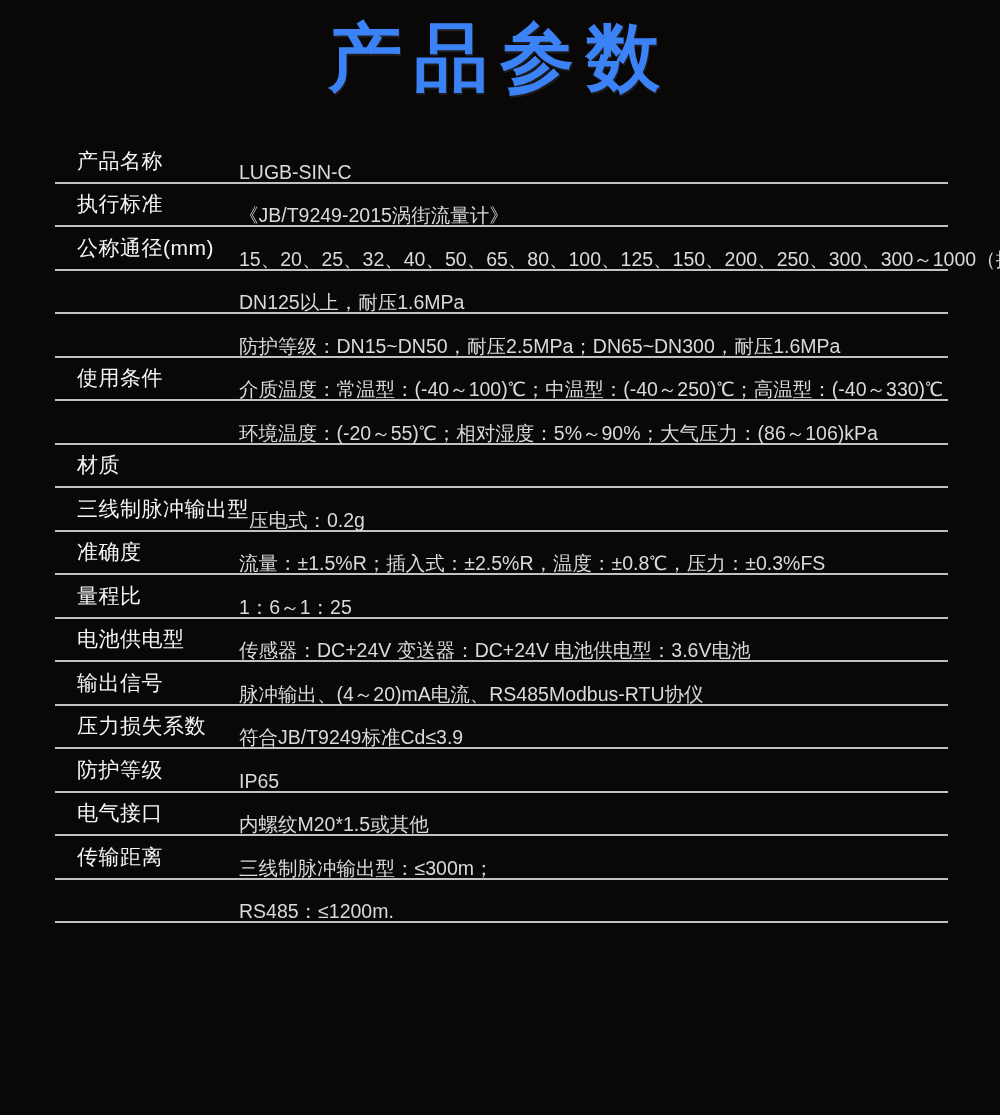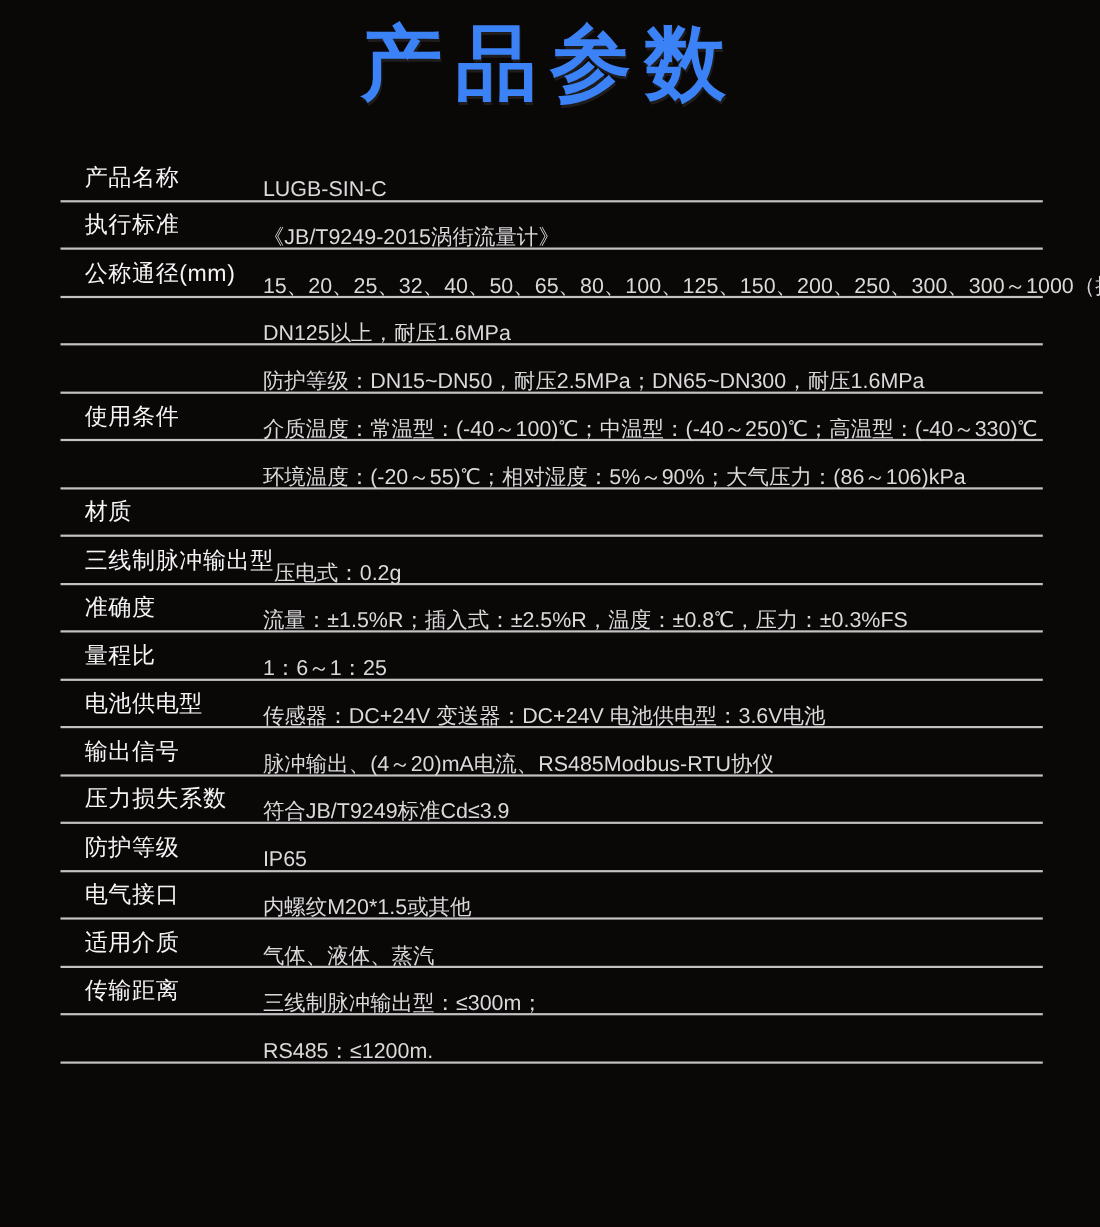--- a/index.html
+++ b/index.html
@@ -138,24 +138,20 @@
   <div class="spec-row">
     <div class="spec-cell-label">防护等级</div>
     <div class="spec-cell-value">IP65</div>
   </div>
 
   <div class="spec-row">
     <div class="spec-cell-label">电气接口</div>
     <div class="spec-cell-value">内螺纹M20*1.5或其他</div>
   </div>
 
-  <div class="spec-row">
-    <div class="spec-cell-label">适用介质</div>
-    <div class="spec-cell-value">气体、液体、蒸汽</div>
-  </div>
 
   <div class="spec-row">
     <div class="spec-cell-label">传输距离</div>
     <div class="spec-cell-value">三线制脉冲输出型：≤300m；</div>
   </div>
 
 
   <div class="spec-row">
     <div class="spec-cell-label"></div>
     <div class="spec-cell-value">RS485：≤1200m.</div>

